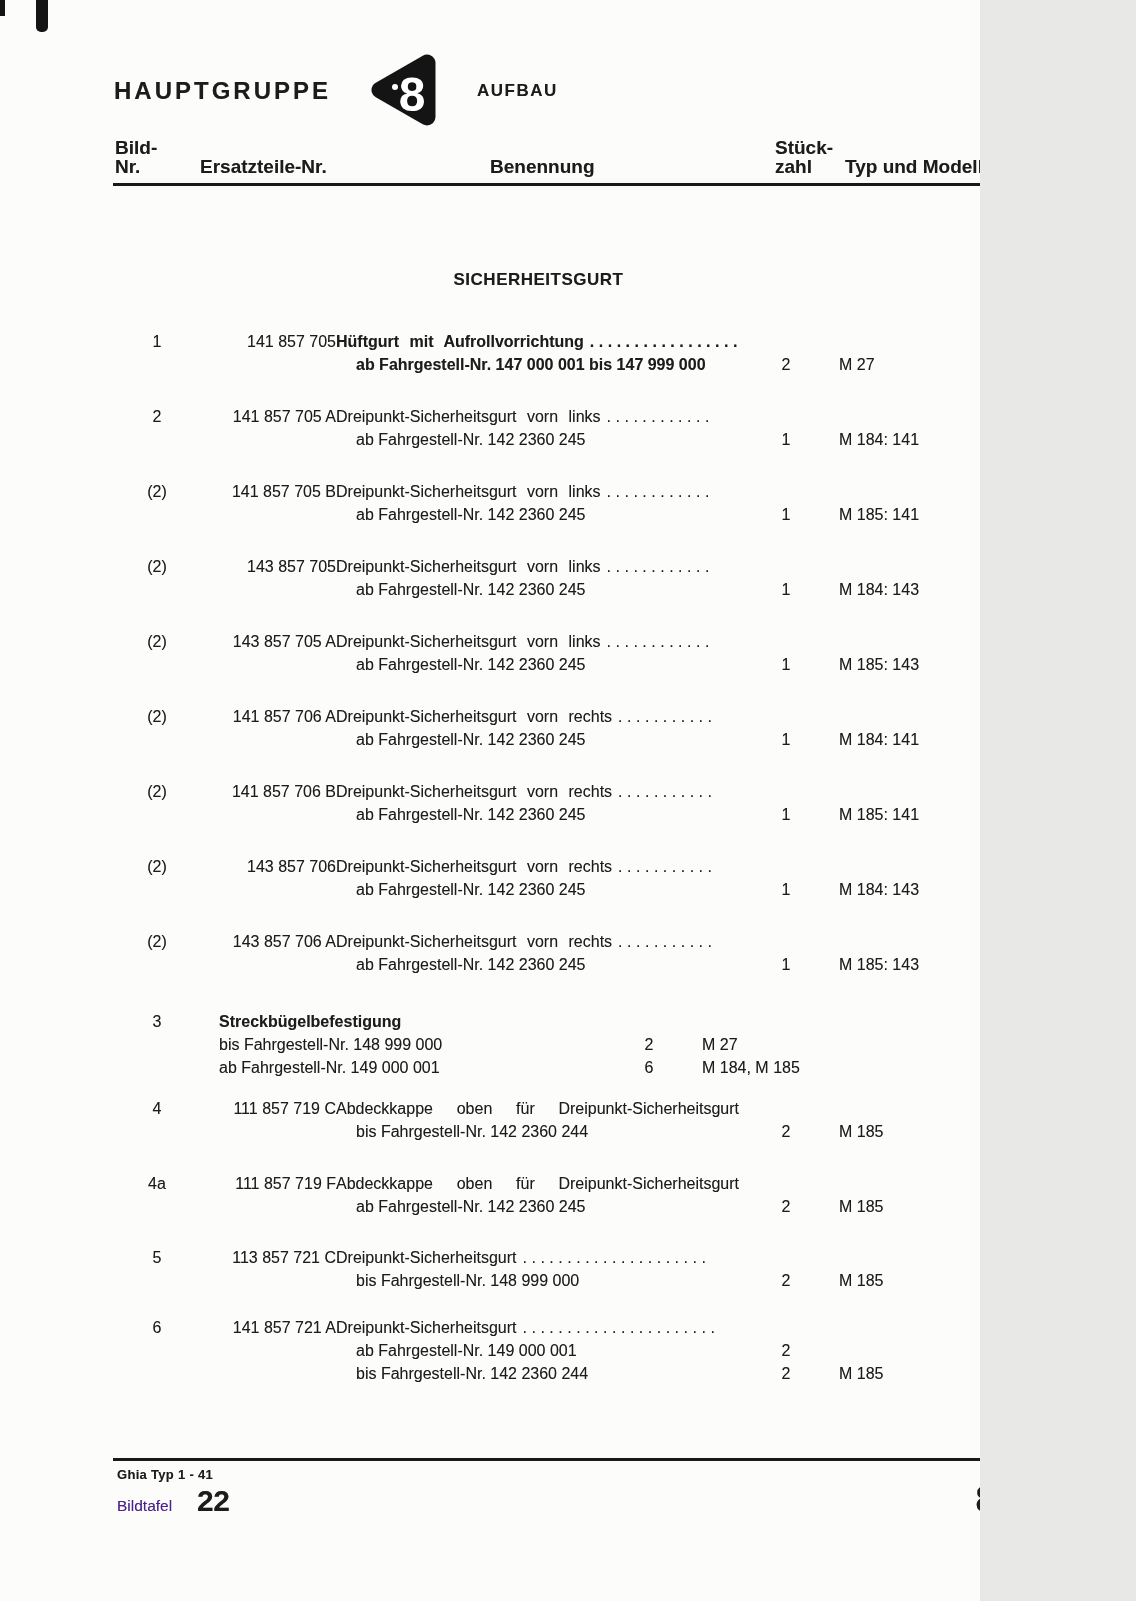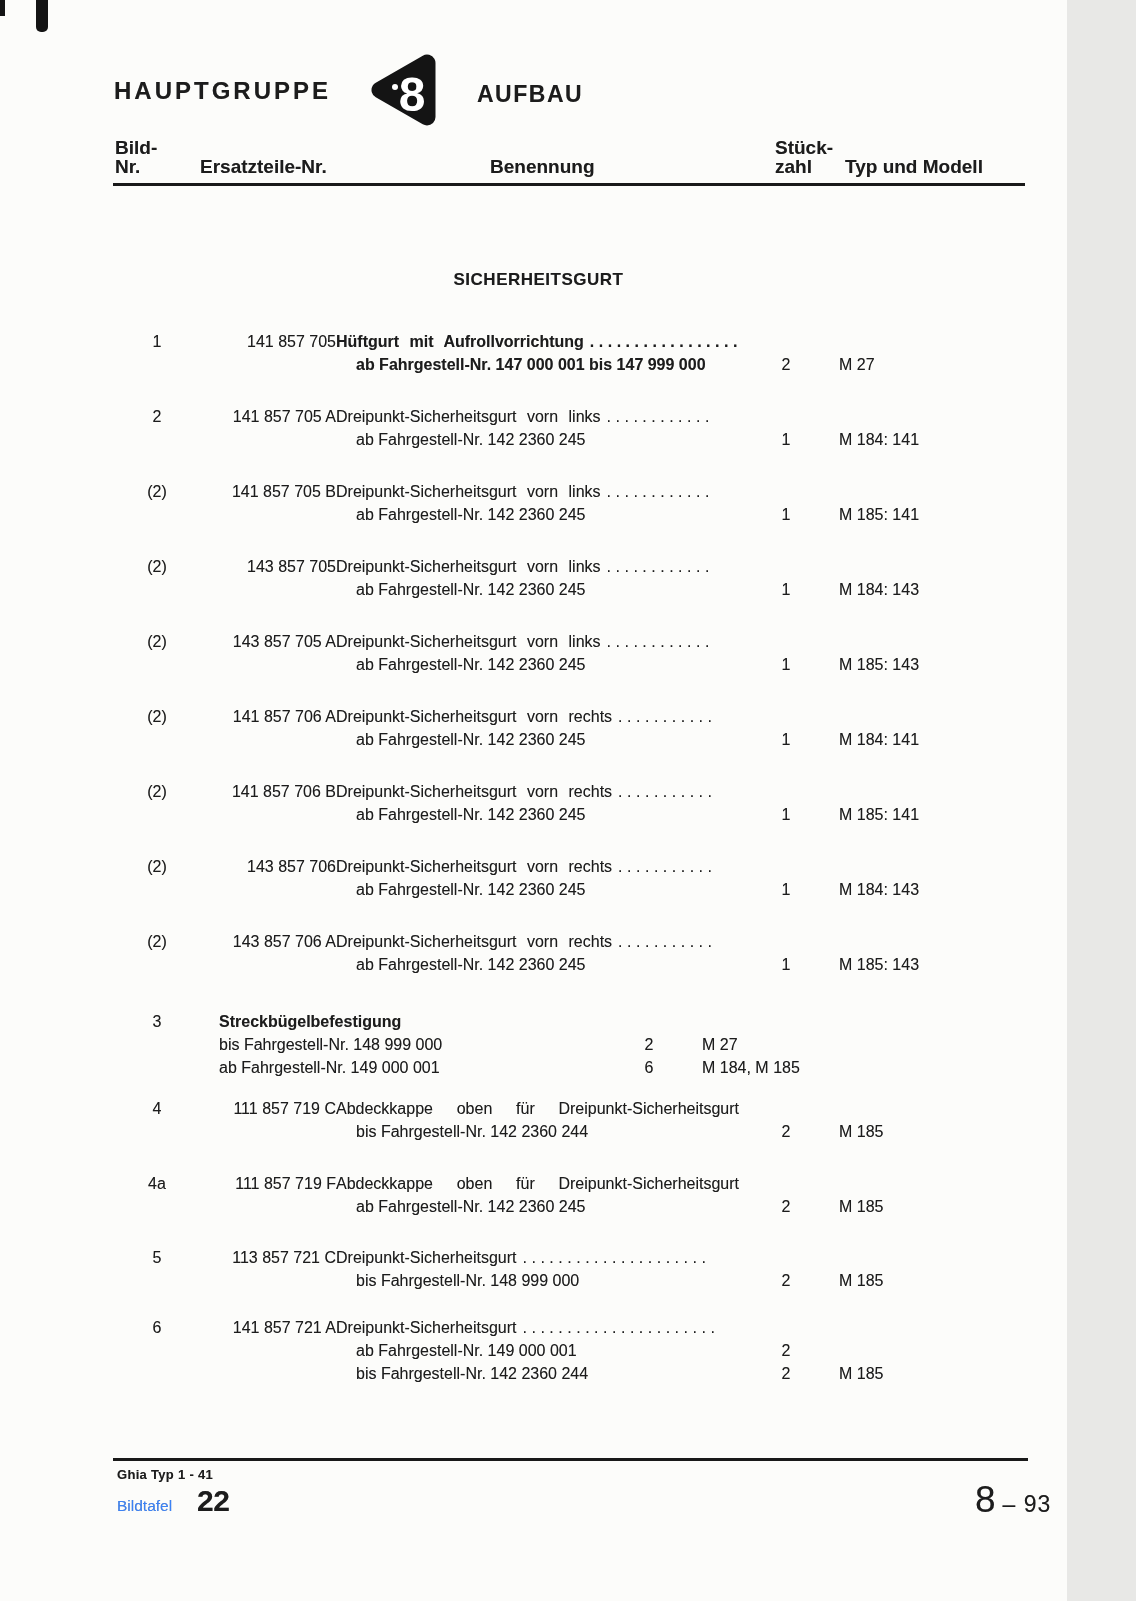--- a/index.html
+++ b/index.html
@@ -1,28 +1,28 @@
 <!DOCTYPE html>
 <html><head>
 <meta charset="utf-8">
 <style>
   html,body{margin:0;padding:0;background:#e8e8e6;}
   .page{
-    position:relative;width:1067px;height:1601px;background:#fcfcfa;
+    position:relative;width:980px;height:1601px;background:#fcfcfa;
     font-family:"Liberation Sans","DejaVu Sans",sans-serif;color:#1c1c1c;
     overflow:hidden;text-shadow:0 0 .5px rgba(30,30,30,.4);
   }
   
   .artifact{position:absolute;background:#141414;}
   .artifact.a1{left:36px;top:0;width:12px;height:32px;border-radius:0 0 5px 5px;}
   .artifact.a2{left:0;top:0;width:5px;height:16px;}
 
   
   .hauptgruppe{position:absolute;left:114px;top:77px;font-size:24px;font-weight:700;letter-spacing:3px;white-space:nowrap;}
-  .aufbau{position:absolute;left:477px;top:81px;font-size:23px;font-weight:700;letter-spacing:1.5px;}
+  .aufbau{position:absolute;left:477px;top:81px;font-size:17px;font-weight:700;letter-spacing:1.5px;}
   .badge{position:absolute;left:370px;top:52px;width:70px;height:76px;}
 
   
   .colhead{position:absolute;font-size:19px;font-weight:700;line-height:19px;white-space:nowrap;}
   .h-bild{left:115px;top:138px;}
   .h-part{left:200px;top:157px;}
   .h-ben{left:490px;top:157px;}
   .h-stk{left:775px;top:138px;}
   .h-typ{left:845px;top:157px;}
   .rule{position:absolute;background:#191919;height:2.5px;}
@@ -48,21 +48,21 @@
   .l-desc.lead .l-text{word-spacing:6px;}
   .l-desc.fill{white-space:normal;text-align:justify;text-align-last:justify;padding-right:2px;}
   .l-desc.fill .l-text{word-spacing:normal;}
   .l-desc.bold{font-weight:700;}
   .l-dots{letter-spacing:4.5px;padding-left:6px;}
   .l-qty{text-align:center;}
   .l-typ{padding-left:8px;white-space:nowrap;}
 
   
   .f-model{position:absolute;left:117px;top:1467px;font-size:13px;font-weight:700;letter-spacing:.3px;}
-  .f-bildtafel{position:absolute;left:117px;top:1497px;font-size:15.5px;color:#3b82f6;}
+  .f-bildtafel{position:absolute;left:117px;top:1497px;font-size:15.5px;color:#4c1d95;}
   .f-tafelnum{position:absolute;left:197px;top:1484px;font-size:30px;font-weight:700;letter-spacing:-.5px;}
   .f-page{position:absolute;left:975px;top:1481px;display:flex;align-items:baseline;white-space:nowrap;}
   .f-page .big{font-size:37px;font-weight:400;line-height:1;}
   .f-page .small{font-size:23px;margin-left:7px;letter-spacing:1px;}
 </style>
 </head>
 <body>
 
 <div class="page">
 

